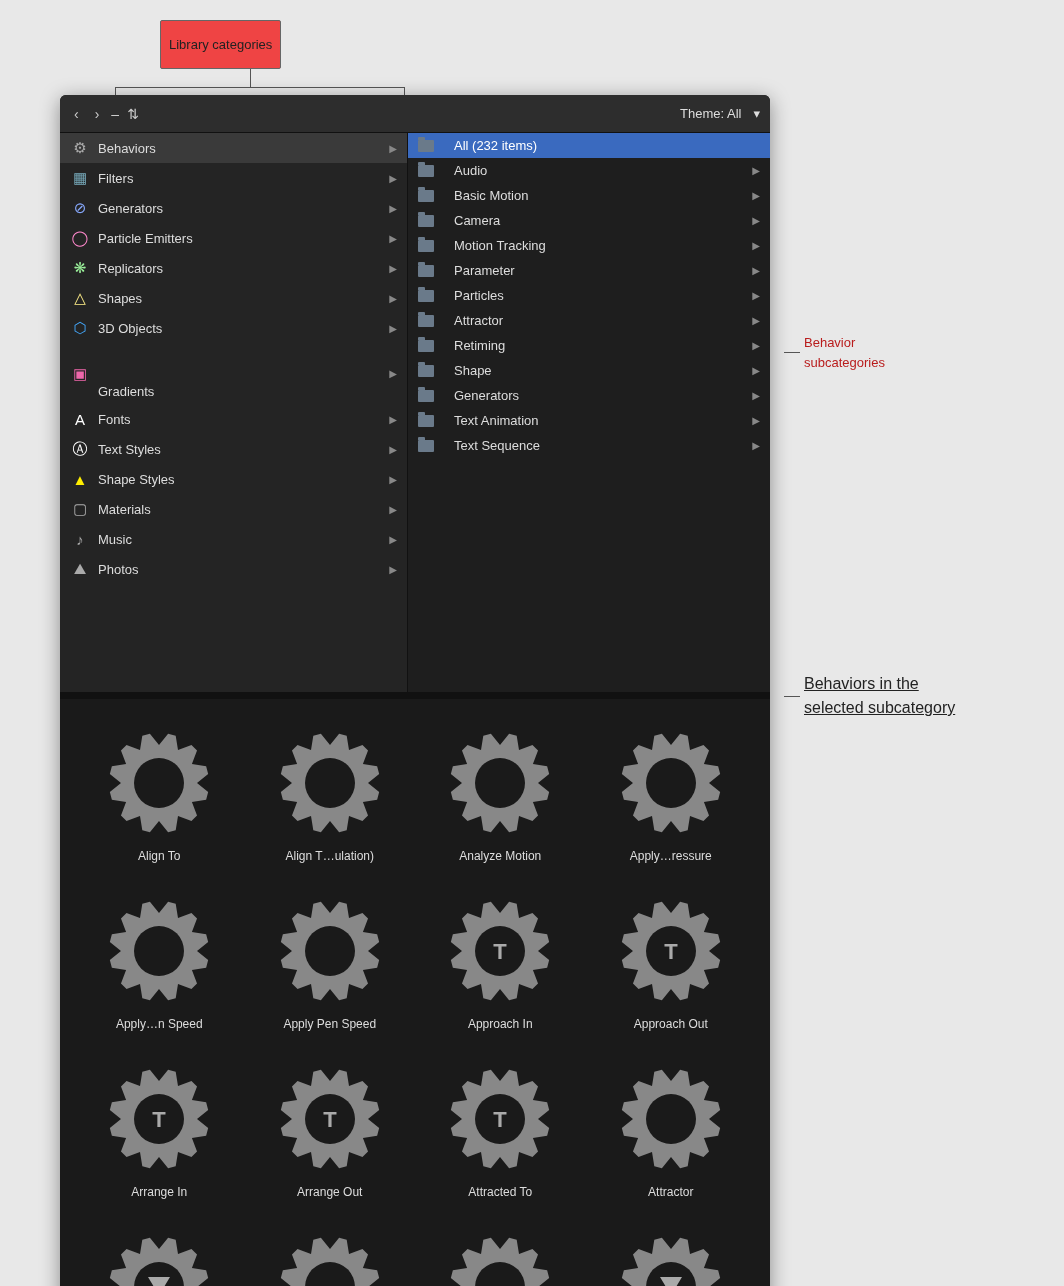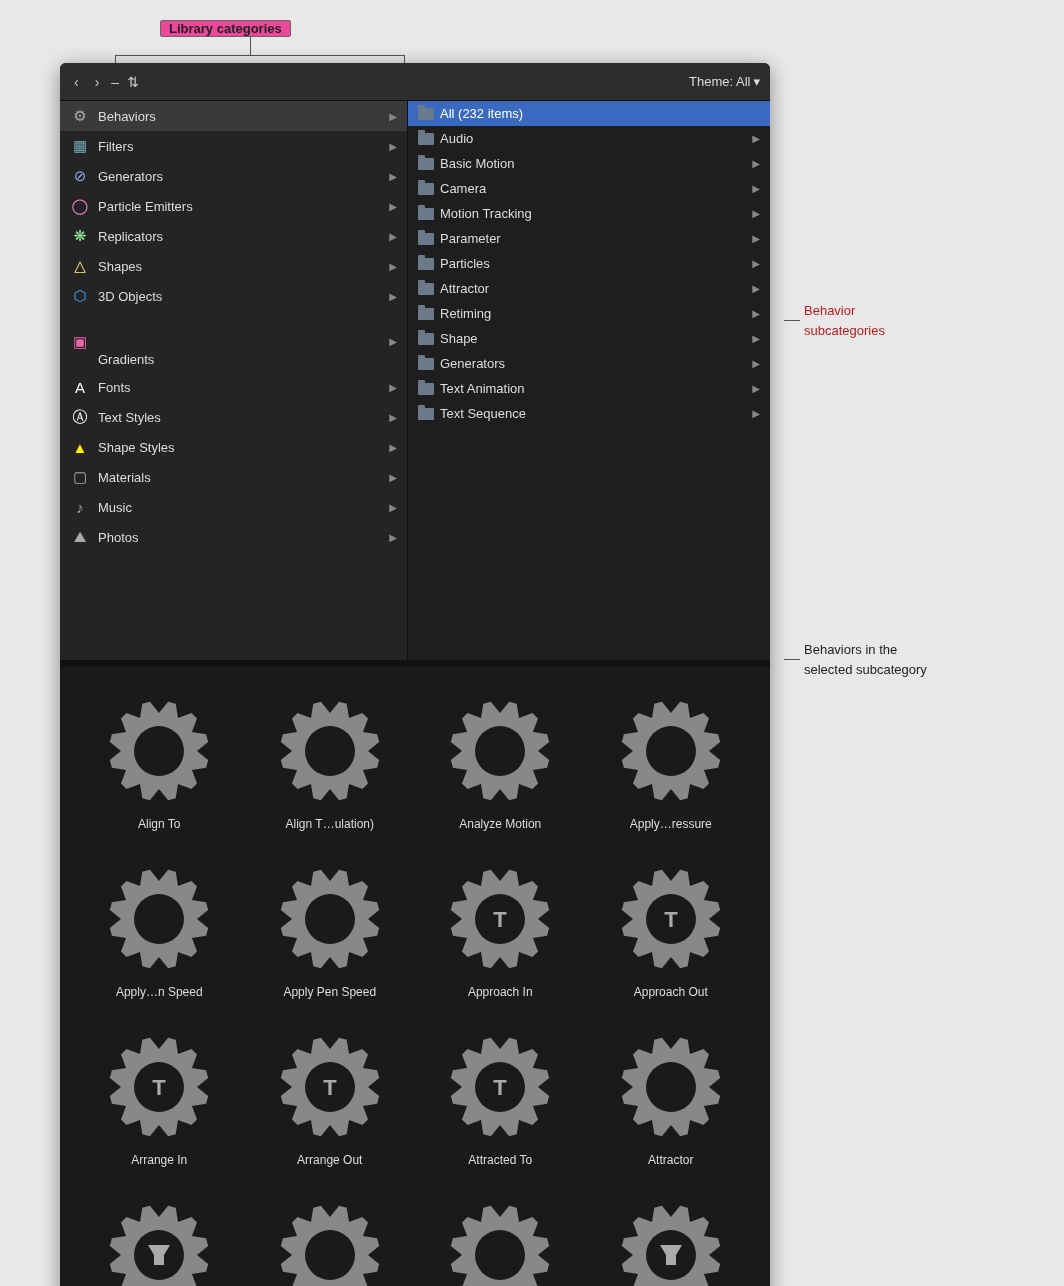--- a/index.html
+++ b/index.html
@@ -60,21 +60,21 @@
     .toolbar-arrows {
       color: #ccc;
       font-size: 14px;
     }
     .toolbar-theme {
       color: #ddd;
       font-size: 13px;
       cursor: pointer;
       display: flex;
       align-items: flex-start;
-      gap: 3px;
+      gap: 12px;
       margin-left: 20px;
     }
 
     
     .split-pane {
       display: flex;
       flex-direction: row;
       height: 560px;
       border-bottom: 1px solid #111;
     }
@@ -134,21 +134,21 @@
       gap: 6px;
       justify-content: space-between;
     }
     .category-item.selected {
       background: #3a6abf;
       color: #fff;
     }
     .category-item-left {
       display: flex;
       align-items: center;
-      gap: 6px;
+      gap: 20px;
     }
     .folder-icon {
       width: 16px;
       height: 12px;
       background: #6a7a8a;
       border-radius: 1px;
       position: relative;
       flex-shrink: 0;
     }
     .folder-icon::before {
@@ -215,21 +215,21 @@
     ::-webkit-scrollbar-thumb {
       background: #555;
       border-radius: 3px;
     }
   </style>
 </head>
 <body>
 
 <div style="position:relative; margin-bottom:0; display:flex; flex-direction:column; align-items:flex-start;">
   <div style="display:flex; align-items:flex-end; margin-left:100px; margin-bottom:0;">
-    <span style="font-size:13px; color:#222; border:1px solid #666; padding:0 8px; border-radius:2px; background:#ec4899; white-space:nowrap;font-weight:bold;">Library categories</span>
+    <span style="font-size:13px; color:#222; border:1px solid #666; padding:16px 8px; border-radius:2px; background:#ef4444; white-space:nowrap;">Library categories</span>
   </div>
   <div style="display:flex; flex-direction:row; margin-left:190px; margin-bottom:0;">
     <div style="width:1px; height:18px; background:#555;"></div>
   </div>
 
   <div style="margin-left:55px; width:290px; height:8px; border-top:1px solid #555; border-left:1px solid #555; border-right:1px solid #555; margin-bottom:0;"></div>
 </div>
 
 <div class="panel-wrapper">
   <div class="app-panel">
@@ -607,16 +607,16 @@
 
   <div style="display:flex; flex-direction:column; margin-left:14px; justify-content:space-between; height:auto; padding-top:38px;">
 
     <div style="display:flex; align-items:center; margin-top:200px;">
       <div style="width:16px; height:1px; background:#555;"></div>
       <span style="font-size:13px; color:#b91c1c; margin-left:4px; white-space:nowrap; line-height:1.5;">Behavior<br>subcategories</span>
     </div>
 
     <div style="display:flex; align-items:center; margin-top:300px;">
       <div style="width:16px; height:1px; background:#555;"></div>
-      <span style="font-size:13px; color:#222; margin-left:4px; white-space:nowrap; line-height:1.5;">Behaviors in the<br>selected subcategory</span>
+      <span style="font-size:16px; color:#222; margin-left:4px; white-space:nowrap; line-height:1.5;text-decoration:underline;">Behaviors in the<br>selected subcategory</span>
     </div>
   </div>
 </div>
 
 </body></html>

